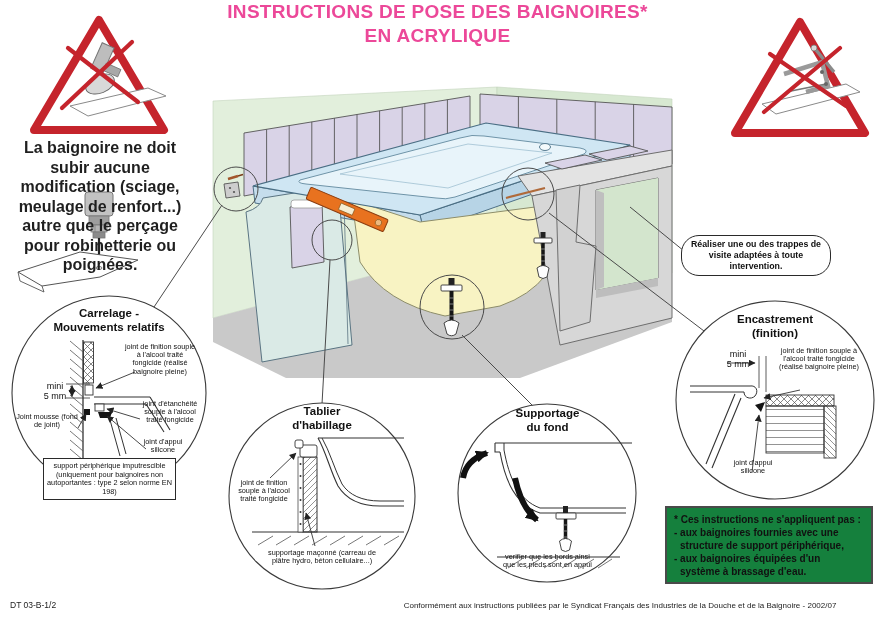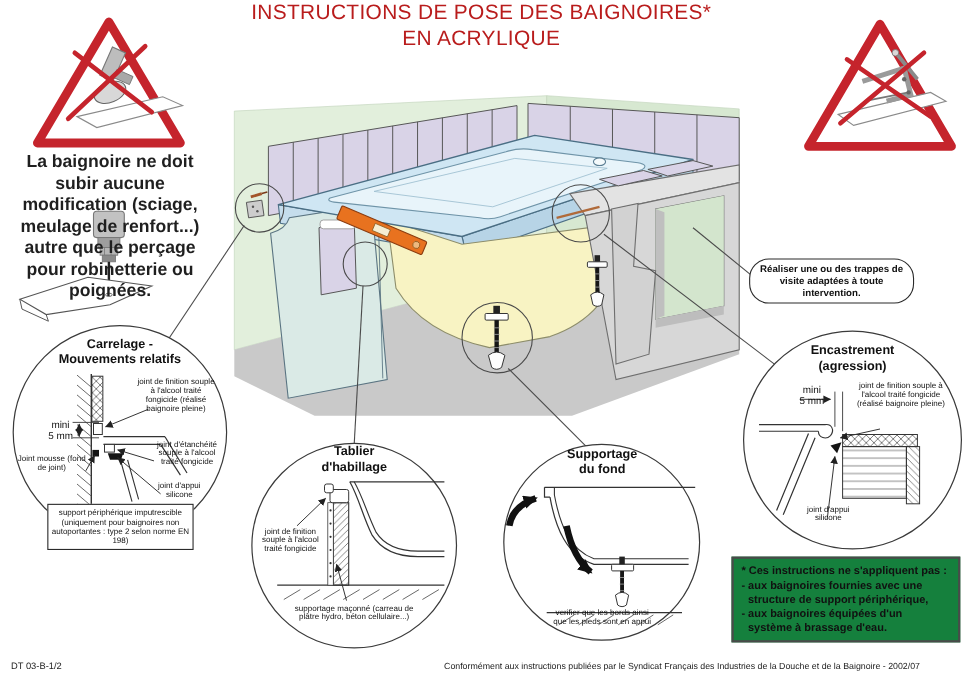--- a/index.html
+++ b/index.html
@@ -1,20 +1,20 @@
 <!DOCTYPE html>
 <html><head>
 <meta charset="utf-8">
 <style>
   html,body{margin:0;padding:0;background:#fff;font-family:"Liberation Sans",sans-serif;color:#2e2e2e;}
   #page{position:relative;width:875px;height:620px;background:#fff;overflow:hidden;}
   .ab{position:absolute;}
   .c{text-align:center;}
   .pre{white-space:pre-line;}
-  .t1{font-size:19px;font-weight:400;letter-spacing:.3px;color:#b91c1c;line-height:1.25;}
+  .t1{font-size:19px;font-weight:700;letter-spacing:.3px;color:#ec4899;line-height:1.25;}
   .warn{font-size:16px;font-weight:700;line-height:1.22;color:#1f1f1f;}
   .ctitle{font-size:11.5px;font-weight:700;line-height:1.18;color:#111;}
   .lbl{font-size:7.3px;line-height:1.13;color:#111;}
   .lbl9{font-size:9px;line-height:1.12;color:#111;}
   .boxed{background:#fff;border:1px solid #2a2a2a;}
   .trappe{font-size:8.8px;font-weight:600;line-height:1.25;color:#111;padding:3px 4px;border-radius:18px;}
   .supportbox{font-size:7.3px;line-height:1.18;color:#111;padding:3px 2px;}
   .note{font-size:10px;font-weight:600;line-height:1.3;color:#111;padding:5px 7px 4px 7px;border:2px solid #4a4a4a;background:#15803d;}
   .note .indent{padding-left:6px;}
   .foot{font-size:8.5px;color:#222;}
@@ -328,21 +328,21 @@
 <div class="ab ctitle c pre" style="left:282px;top:405px;width:80px">Tablier
 d'habillage</div>
 <div class="ab lbl c" style="left:233px;top:479px;width:62px">joint de finition souple à l'alcool traité fongicide</div>
 <div class="ab lbl c" style="left:268px;top:549px;width:108px">supportage maçonné (carreau de plâtre hydro, béton cellulaire...)</div>
 
 <div class="ab ctitle c pre" style="left:505px;top:407px;width:85px">Supportage
 du fond</div>
 <div class="ab lbl c" style="left:500px;top:553px;width:95px">verifier que les bords ainsi que les pieds sont en appui</div>
 
 <div class="ab ctitle c pre" style="left:715px;top:313px;width:120px">Encastrement
-(agression)</div>
+(finition)</div>
 <div class="ab lbl9 c pre" style="left:722px;top:349px;width:32px">mini
 5 mm</div>
 <div class="ab lbl c" style="left:779px;top:347px;width:80px">joint de finition souple à l'alcool traité fongicide (réalisé baignoire pleine)</div>
 <div class="ab lbl c" style="left:722px;top:459px;width:62px">joint d'appui silicone</div>
 
 <div class="ab note" style="left:665px;top:506px;width:190px">
   <div>* Ces instructions ne s'appliquent pas :</div>
   <div>- aux baignoires fournies avec une</div>
   <div class="indent">structure de support périphérique,</div>
   <div>- aux baignoires équipées d'un</div>

